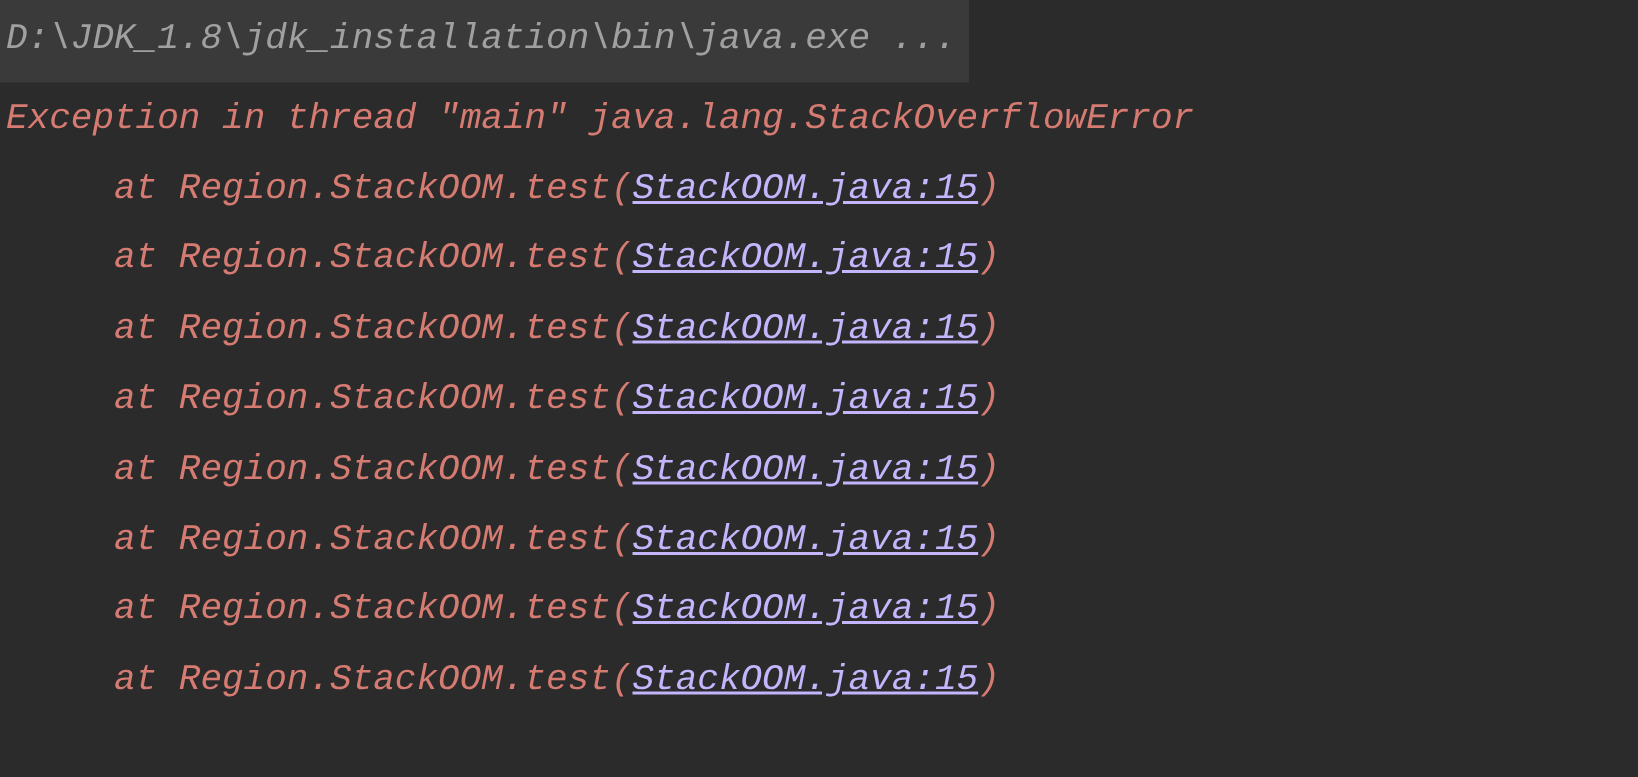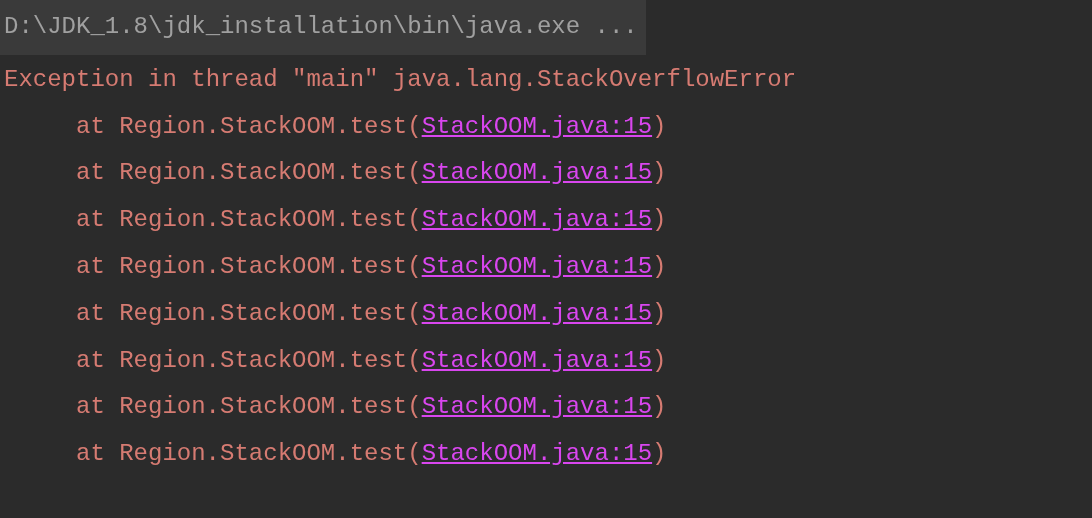--- a/index.html
+++ b/index.html
@@ -1,18 +1,19 @@
 <!DOCTYPE html>
 <html><head>
   <meta charset="utf-8">
   <style>
     * {
       margin: 0;
       padding: 0;
       box-sizing: border-box;
+      font-style: italic;
     }
     body {
       background-color: #2b2b2b;
       font-family: 'Consolas', 'Courier New', monospace;
       font-size: 24px;
       width: 1092px;
       height: 518px;
       overflow: hidden;
       line-height: 1.95;
     }
@@ -27,21 +28,21 @@
       padding: 0 4px;
     }
     .exception-line {
       color: #d67b72;
     }
     .trace-line {
       color: #d67b72;
       padding-left: 72px;
     }
     .link {
-      color: #d946ef;
+      color: #c4b5fd;
       text-decoration: underline;
       cursor: pointer;
     }
     .paren {
       color: #d67b72;
     }
   </style>
 </head>
 <body>
 

